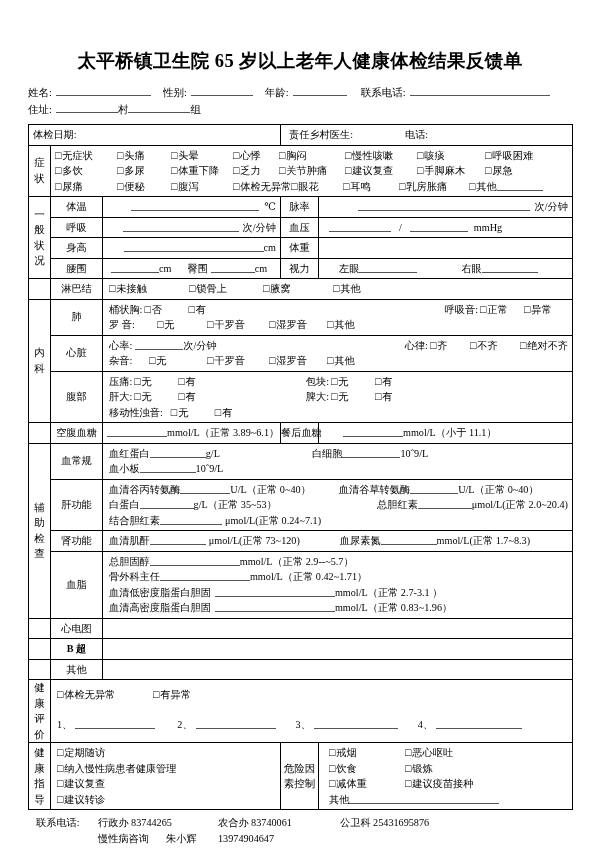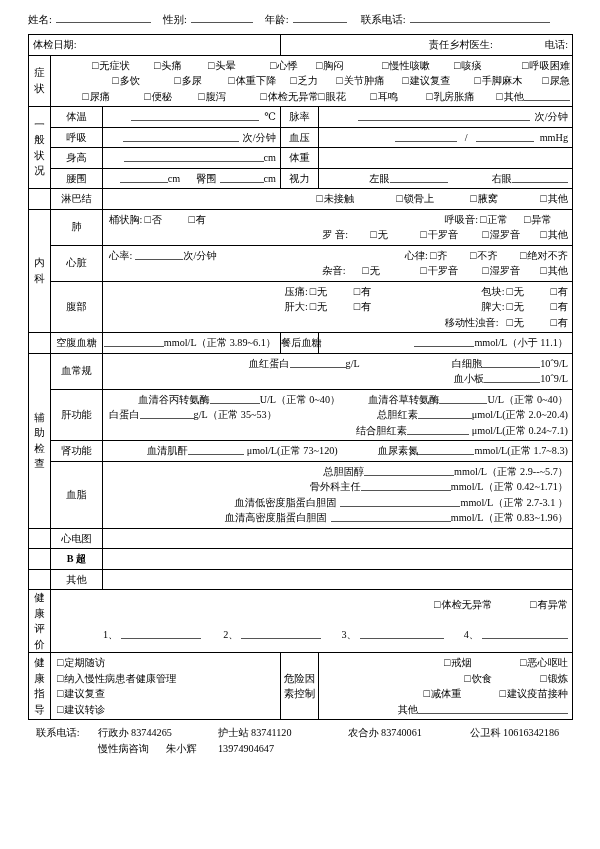--- a/index.html
+++ b/index.html
@@ -86,21 +86,21 @@
     padding: 2px 0;
   }
   .vstack span { display: block; }
   .ctr { text-align: center; }
 
   .cb::before {
     content: "\25A1";
     font-size: 10.5px;
     margin-right: 1px;
   }
-  .cbline { display: flex; white-space: nowrap; justify-content: flex-end; }
+  .cbline { display: flex; white-space: nowrap; }
   .cbline > span { flex: none; }
 
   .bold { font-weight: bold; }
 
   
   .contacts {
     margin: 5px 28px 0 36px;
     font-size: 10.2px;
     line-height: 16px;
     white-space: nowrap;
@@ -118,35 +118,43 @@
   .contacts .n-e { flex: none; width: 56px; }
 </style>
 </head>
 <body>
 
 <div class="page">
 
 
   <div class="content">
 
+    <div class="title">太平桥镇卫生院 65 岁以上老年人健康体检结果反馈单</div>
 
     <div class="hdr">
       <div class="hdr-row r1">
         <span class="lbl">姓名:</span>
         <span class="ul" style="width:95px;margin-left:4px"></span>
         <span class="sp" style="width:12px"></span>
         <span class="lbl">性别:</span>
         <span class="ul" style="width:62px;margin-left:4px"></span>
         <span class="sp" style="width:12px"></span>
         <span class="lbl">年龄:</span>
         <span class="ul" style="width:54px;margin-left:4px"></span>
         <span class="sp" style="width:14px"></span>
         <span class="lbl">联系电话:</span>
         <span class="ul" style="width:140px;margin-left:4px"></span>
       </div>
+      <div class="hdr-row">
+        <span class="lbl">住址:</span>
+        <span class="ul" style="width:62px;margin-left:4px"></span>
+        <span class="lbl">村</span>
+        <span class="ul" style="width:62px"></span>
+        <span class="lbl">组</span>
+      </div>
     </div>
 
     <table class="form">
       <colgroup>
         <col style="width:22px">
         <col style="width:52px">
         <col style="width:178px">
         <col style="width:38px">
         <col style="width:254px">
       </colgroup>
@@ -612,31 +620,27 @@
     </tbody>
       </table>
 
     <div class="contacts">
       <div class="crow">
         <span class="c-lead">联系电话:</span>
         <span class="c-a">
           <span>行政办</span>
           <span>83744265</span>
         </span>
-        <span class="c-b">
-          <span>护士站</span>
-          <span>83741120</span>
-        </span>
         <span class="c-c">
           <span>农合办</span>
           <span>83740061</span>
         </span>
         <span class="c-d">
           <span>公卫科</span>
-          <span>10616342186</span>
+          <span>25431695876</span>
         </span>
       </div>
       <div class="crow">
         <span class="c-lead"></span>
         <span class="n-a">慢性病咨询</span>
         <span class="n-b">朱小辉</span>
         <span class="n-c">13974904647</span>
       </div>
     </div>
 

